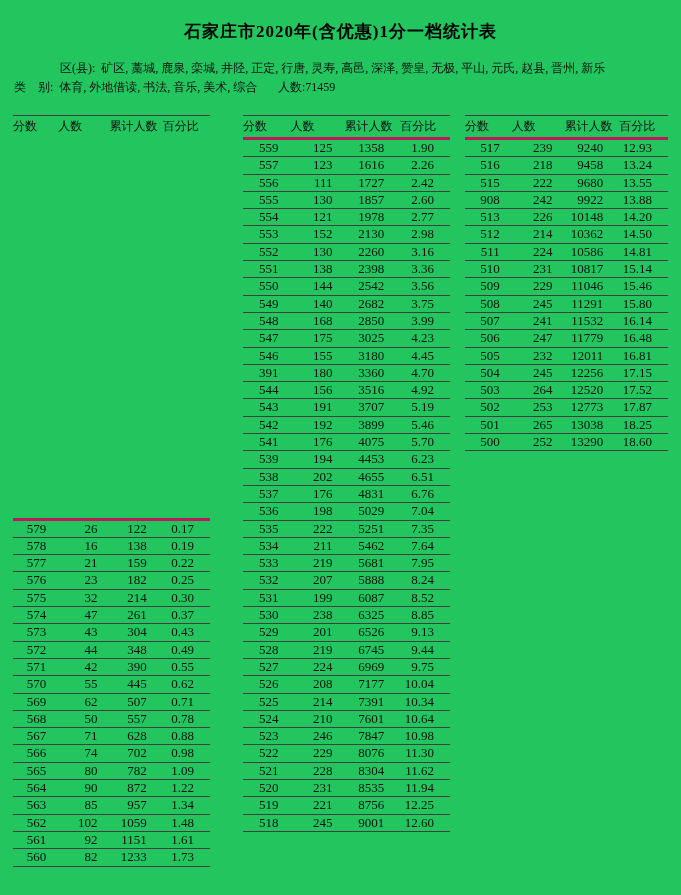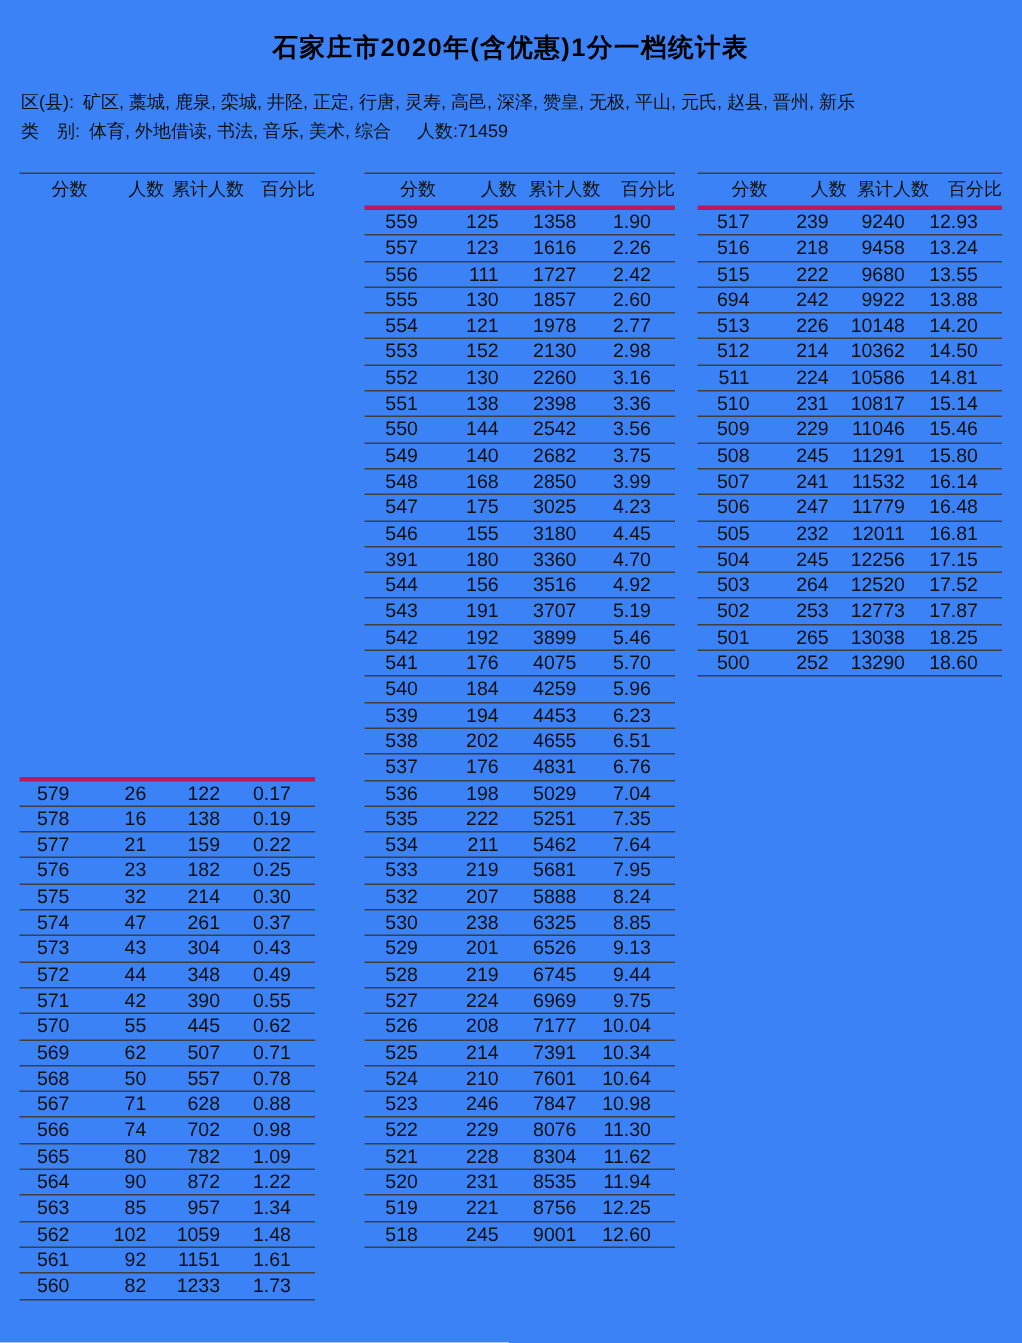--- a/index.html
+++ b/index.html
@@ -1,49 +1,49 @@
 <!DOCTYPE html>
 <html><head>
 <meta charset="utf-8">
 <style>
   html,body{margin:0;padding:0;background:#ffffff;}
   .page{
     position:relative;
     width:681px;height:895px;
-    background:#3b82f6;
+    background:#22c55e;
     color:#1a1a1a;
-    font-family:Liberation Sans, sans-serif;
+    font-family:Liberation Serif, serif;
     overflow:hidden;
   }
   .title{
     position:absolute;top:20px;left:0;width:100%;
     text-align:center;
     font-size:17px;font-weight:bold;letter-spacing:1px;
     color:#000;
   }
   .meta{
     position:absolute;left:14px;
     font-size:12px;white-space:nowrap;color:#111;
   }
-  .meta1{top:60px;}
+  .meta1{top:60px;margin-left:46px;}
   .meta2{top:79px;}
   .mlabel{margin-right:6px;}
   .total{position:absolute;left:264px;top:0;}
   .stable{
     position:absolute;top:115px;
     font-size:13px;color:#111;
   }
   .thead{
     display:grid;grid-template-columns:23% 26% 27% 24%;
     box-sizing:border-box;
     height:22px;align-items:center;
     border-top:1px solid #3f3f3f;
     font-size:12px;
   }
-  .hc{text-align:right;white-space:nowrap;}
+  .hc{text-align:left;white-space:nowrap;}
   .gap{}
   .tbody{border-top:3px solid #be185d;}
   .trow{
     display:grid;grid-template-columns:23% 26% 27% 24%;
     box-sizing:border-box;
     height:17.3px;line-height:16.3px;
     border-bottom:1px solid #3f3f3f;
   }
   .tc{text-align:right;white-space:nowrap;}
   .c0{padding-right:12px;}
@@ -308,26 +308,20 @@
           <span class="tc c2">3899</span>
           <span class="tc c3">5.46</span>
         </div>
         <div class="trow">
           <span class="tc c0">541</span>
           <span class="tc c1">176</span>
           <span class="tc c2">4075</span>
           <span class="tc c3">5.70</span>
         </div>
         <div class="trow">
-          <span class="tc c0">540</span>
-          <span class="tc c1">184</span>
-          <span class="tc c2">4259</span>
-          <span class="tc c3">5.96</span>
-        </div>
-        <div class="trow">
           <span class="tc c0">539</span>
           <span class="tc c1">194</span>
           <span class="tc c2">4453</span>
           <span class="tc c3">6.23</span>
         </div>
         <div class="trow">
           <span class="tc c0">538</span>
           <span class="tc c1">202</span>
           <span class="tc c2">4655</span>
           <span class="tc c3">6.51</span>
@@ -360,20 +354,26 @@
           <span class="tc c0">533</span>
           <span class="tc c1">219</span>
           <span class="tc c2">5681</span>
           <span class="tc c3">7.95</span>
         </div>
         <div class="trow">
           <span class="tc c0">532</span>
           <span class="tc c1">207</span>
           <span class="tc c2">5888</span>
           <span class="tc c3">8.24</span>
+        </div>
+        <div class="trow">
+          <span class="tc c0">531</span>
+          <span class="tc c1">199</span>
+          <span class="tc c2">6087</span>
+          <span class="tc c3">8.52</span>
         </div>
         <div class="trow">
           <span class="tc c0">530</span>
           <span class="tc c1">238</span>
           <span class="tc c2">6325</span>
           <span class="tc c3">8.85</span>
         </div>
         <div class="trow">
           <span class="tc c0">529</span>
           <span class="tc c1">201</span>
@@ -468,21 +468,21 @@
           <span class="tc c2">9458</span>
           <span class="tc c3">13.24</span>
         </div>
         <div class="trow">
           <span class="tc c0">515</span>
           <span class="tc c1">222</span>
           <span class="tc c2">9680</span>
           <span class="tc c3">13.55</span>
         </div>
         <div class="trow">
-          <span class="tc c0">694</span>
+          <span class="tc c0">908</span>
           <span class="tc c1">242</span>
           <span class="tc c2">9922</span>
           <span class="tc c3">13.88</span>
         </div>
         <div class="trow">
           <span class="tc c0">513</span>
           <span class="tc c1">226</span>
           <span class="tc c2">10148</span>
           <span class="tc c3">14.20</span>
         </div>

